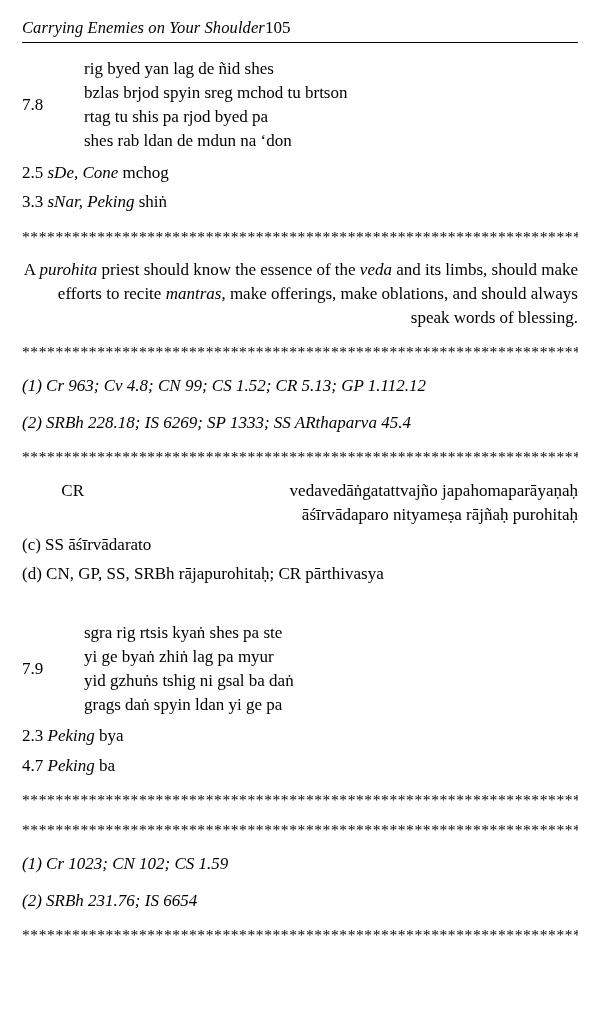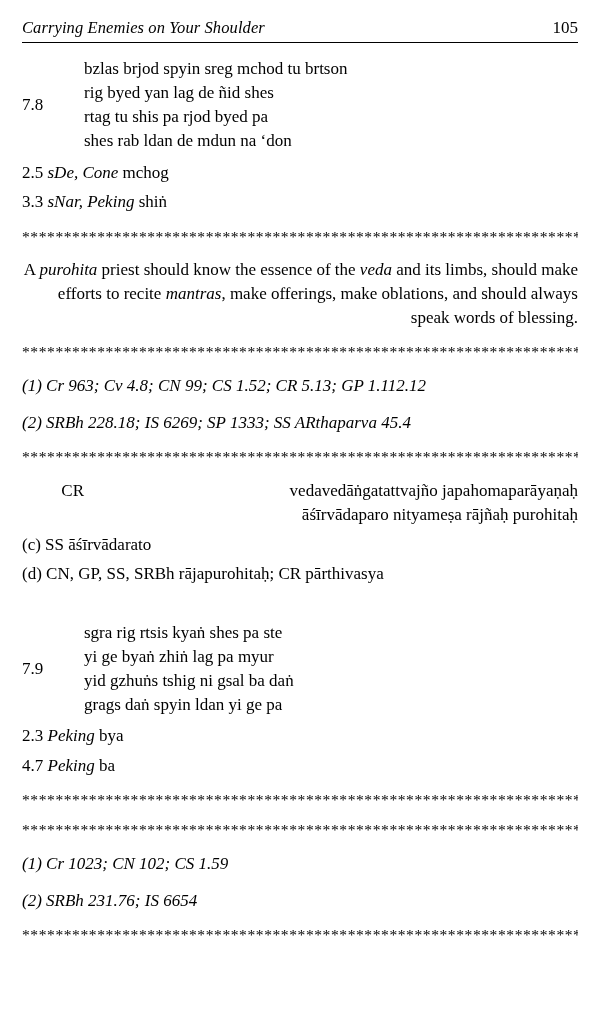--- a/index.html
+++ b/index.html
@@ -17,21 +17,21 @@
   .page {
     width: 600px;
     min-height: 1026px;
     box-sizing: border-box;
     padding: 18px 22px 10px 22px;
     position: relative;
   }
   .running-head {
     display: flex;
     align-items: baseline;
-    justify-content: space-between;
+    justify-content: flex-start;
     font-size: 16.5px;
     margin-bottom: 2px;
   }
   .running-head .title {
     font-style: italic;
     font-family: "Liberation Serif", serif;
     letter-spacing: 0.1px;
   }
   .running-head .folio {
     font-weight: normal;
@@ -111,22 +111,22 @@
 
   <div class="running-head">
     <div class="title">Carrying Enemies on Your Shoulder</div>
     <div class="folio">105</div>
   </div>
   <div class="rule"></div>
 
   <div class="verse-block">
     <div class="verse-num">7.8</div>
     <div class="verse-lines">
+      <div>rig byed yan lag de ñid shes</div>
       <div>bzlas brjod spyin sreg mchod tu brtson</div>
-      <div>rig byed yan lag de ñid shes</div>
       <div>rtag tu shis pa rjod byed pa</div>
       <div>shes rab ldan de mdun na ‘don</div>
     </div>
   </div>
 
   <div class="simple-line">
     <span>2.5</span>
     <span class="it">sDe, Cone</span><span> mchog</span>
   </div>
 

